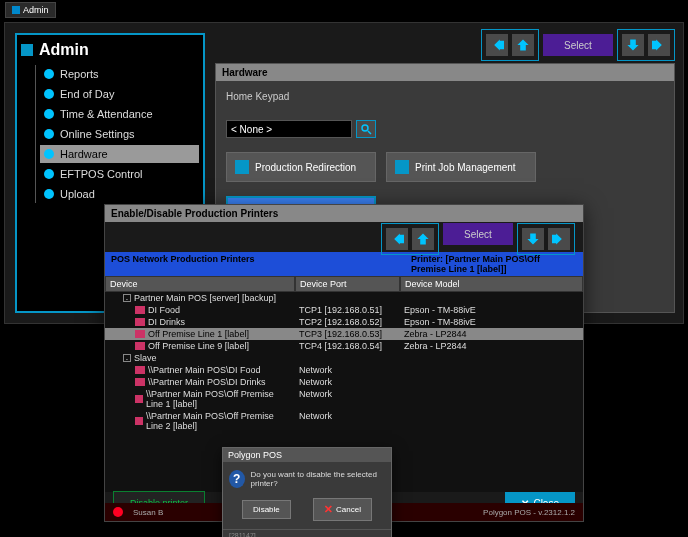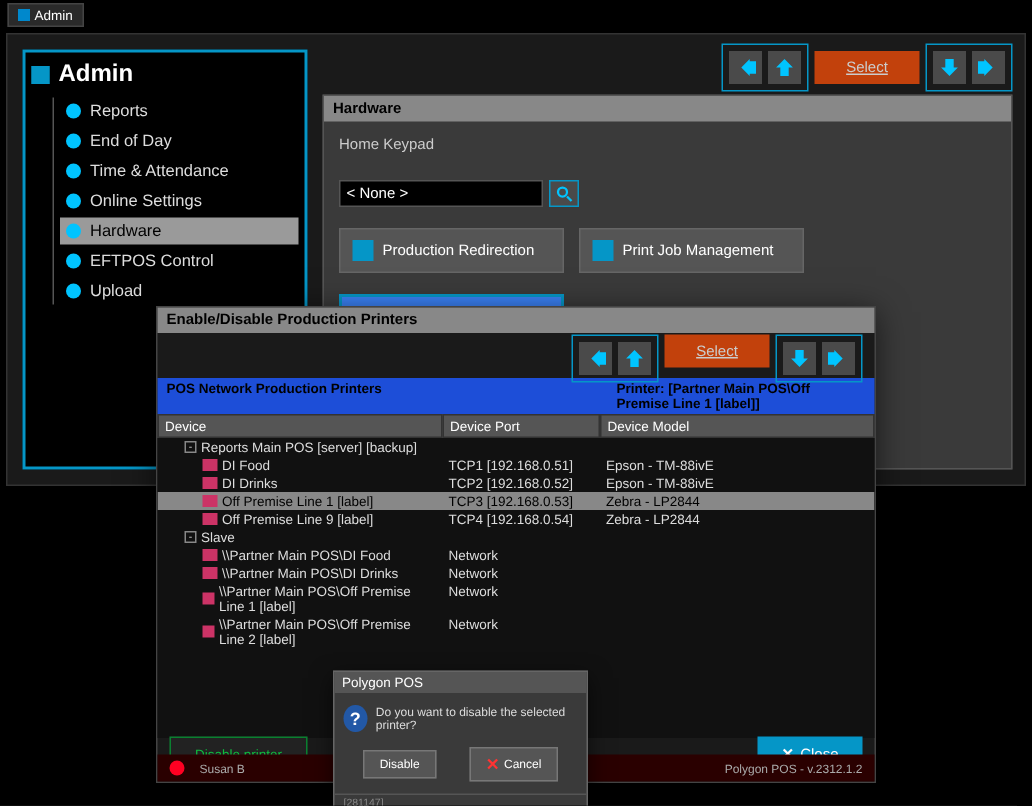--- a/index.html
+++ b/index.html
@@ -20,29 +20,29 @@
 .sidebar-items{margin-left:14px;border-left:1px solid #555;padding-left:4px;}
 .sidebar-item{display:flex;align-items:center;gap:6px;padding:3px 4px;font-size:11px;color:#ddd;cursor:pointer;margin:2px 0;}
 .sidebar-item .dot{width:10px;height:10px;background:#00c4ff;border-radius:50%;}
 .sidebar-item.sel{background:#9a9a9a;color:#000;}
 
 
 .toolbar-top{position:absolute;top:6px;right:8px;display:flex;gap:4px;align-items:center;}
 .tb-outer{border:1px solid #0596c7;display:flex;gap:4px;padding:4px;}
 .tb-btn{width:22px;height:22px;background:#4a4a4a;display:flex;align-items:center;justify-content:center;font-size:12px;cursor:pointer;}
 .tb-btn svg{width:14px;height:14px;}
-.tb-select{width:70px;height:22px;background:#c2410c;font-size:10px;display:flex;align-items:center;justify-content:center;color:#ccc;cursor:pointer;text-decoration:underline;}
+.tb-select{width:70px;height:22px;background:#4c1d95;font-size:10px;display:flex;align-items:center;justify-content:center;color:#ccc;cursor:pointer;}
 
 
 .hardware-panel{position:absolute;top:40px;left:210px;right:8px;height:250px;background:#3a3a3a;border:1px solid #555;}
 .hw-header{background:#888;color:#000;font-size:10px;font-weight:bold;padding:3px 6px;}
 .hw-body{padding:10px;}
 .hw-label{font-size:10px;color:#ccc;margin-bottom:18px;}
 .hw-input-row{display:flex;gap:4px;margin-bottom:14px;}
-.hw-input{width:136px;height:18px;background:#000;border:1px solid #555;color:#fff;font-size:10px;padding:0 4px;}
+.hw-input{width:126px;height:18px;background:#000;border:1px solid #555;color:#fff;font-size:10px;padding:0 4px;}
 .hw-search{width:20px;height:18px;background:#4a4a4a;display:flex;align-items:center;justify-content:center;cursor:pointer;border:1px solid #0596c7;}
 .hw-cards{display:flex;gap:10px;margin-bottom:14px;}
 .hw-card{background:#555;border:1px solid #666;padding:6px 8px;font-size:10px;display:flex;align-items:center;gap:6px;cursor:pointer;min-width:150px;height:30px;}
 .hw-card .ci{width:14px;height:14px;background:#0596c7;}
 .hw-card.hl{border:2px solid #0596c7;background:#3b82f6;}
 
 
 .win-dialog{position:absolute;top:204px;left:104px;width:480px;height:318px;background:#1a1a1a;border:1px solid #444;box-shadow:0 4px 20px rgba(0,0,0,0.6);}
 .dlg-title-row{background:#888;color:#000;font-size:10px;font-weight:bold;padding:3px 6px;}
 .dlg-toolbar{position:absolute;top:18px;right:8px;display:flex;gap:4px;}
@@ -235,21 +235,21 @@
   <div class="grid-head">
     <div class="gcol gc1">Device</div>
     <div class="gcol gc2">Device Port</div>
     <div class="gcol gc3">Device Model</div>
   </div>
   <div class="grid-body" id="grid-body">
       <div class="grow">
         <div class="gcol gc1">
           <div class="tree-indent">
             <span class="exp">-</span>
-            <span>Reports Main POS [server] [backup]</span>
+            <span>Partner Main POS [server] [backup]</span>
           </div>
         </div>
         <div class="gcol gc2"></div>
         <div class="gcol gc3"></div>
       </div>
       <div class="grow">
         <div class="gcol gc1">
           <div class="tree-indent2">
             <span class="pic"></span>
             <span>DI Food</span>

